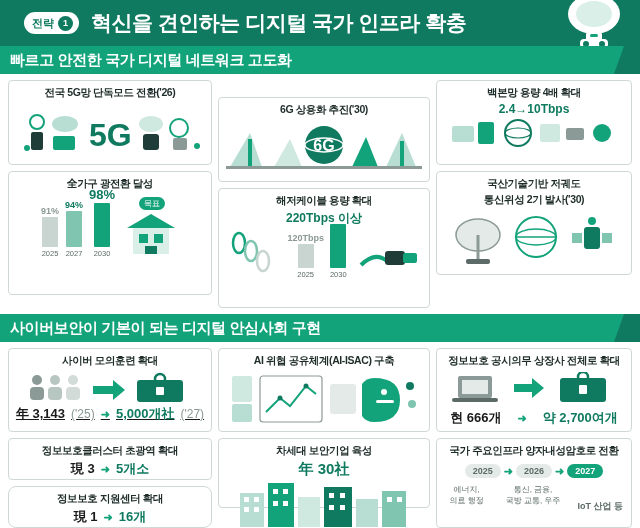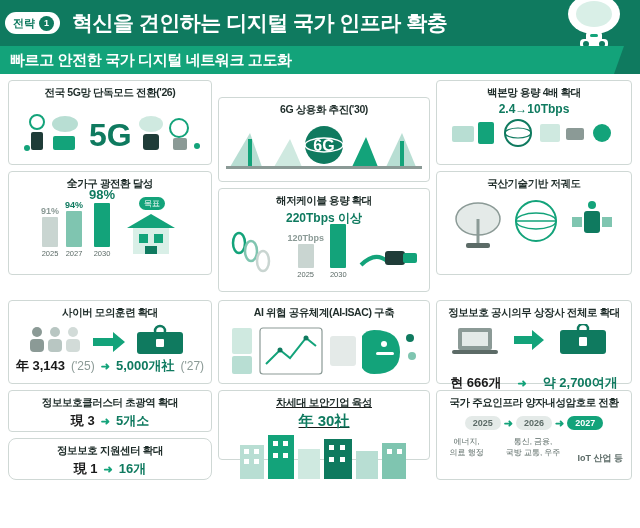--- a/index.html
+++ b/index.html
@@ -12,21 +12,21 @@
   }
   .page { position: relative; width: 640px; height: 528px; }
 
   
   .header {
     position: relative;
     height: 46px;
     background: #0f7a5f;
     display: flex;
     align-items: center;
-    padding-left: 5px;
+    padding-left: 24px;
     overflow: hidden;
   }
   .strategy-badge {
     display: flex; align-items: center;
     background: #ffffff;
     border-radius: 12px;
     height: 22px;
     padding: 0 6px 0 8px;
     font-size: 11px;
     font-weight: bold;
@@ -164,21 +164,21 @@
             <text x="72" y="44" font-size="32" font-weight="bold" fill="#0f7a5f" font-family="Liberation Sans, sans-serif">5G</text>
             <ellipse cx="134" cy="22" rx="12" ry="8" fill="#cfe9e0"></ellipse>
             <rect x="126" y="32" width="16" height="16" rx="3" fill="#1f3c38"></rect>
             <circle cx="162" cy="26" r="9" fill="none" stroke="#13a37a" stroke-width="2"></circle>
             <rect x="156" y="36" width="14" height="12" rx="2" fill="#8b9a96"></rect>
             <circle cx="10" cy="46" r="3" fill="#13a37a"></circle>
             <circle cx="180" cy="44" r="3" fill="#13a37a"></circle>
           </svg>
         </div>
       </div>
-      <div class="card" style="height:104px;">
+      <div class="card" style="height:124px;">
         <div class="card-title">全가구 광전환 달성</div>
         <div style="display:flex;align-items:flex-end;justify-content:center;gap:10px;margin-top:6px;">
           <div class="bars">
             <div class="bar-col">
               <span class="bar-val gray">91%</span>
               <div class="bar" style="height:30px;background:#c9d5d1;"></div>
               <span class="bar-lbl">2025</span>
             </div>
             <div class="bar-col">
               <span class="bar-val dark">94%</span>
@@ -216,21 +216,21 @@
             <circle cx="98" cy="26" r="19" fill="#0f7a5f"></circle>
             <ellipse cx="98" cy="26" rx="19" ry="7" fill="none" stroke="#ffffff" stroke-width="1.4"></ellipse>
             <text x="98" y="32" font-size="16" font-weight="bold" fill="#ffffff" text-anchor="middle" font-family="Liberation Sans, sans-serif">6G</text>
             <path d="M126 48 L140 18 L152 48 Z" fill="#13a37a"></path>
             <path d="M160 48 L176 14 L190 48 Z" fill="#b8ded3"></path>
             <rect x="174" y="22" width="4" height="26" fill="#13a37a"></rect>
             <rect x="0" y="47" width="196" height="3" fill="#8b9a96"></rect>
           </svg>
         </div>
       </div>
-      <div class="card" style="height:104px;">
+      <div class="card" style="height:120px;">
         <div class="card-title">해저케이블 용량 확대</div>
         <div class="card-sub">220Tbps 이상</div>
         <div style="display:flex;align-items:flex-end;justify-content:center;gap:12px;margin-top:2px;">
           <svg width="46" height="50" viewBox="0 0 46 50">
             <ellipse cx="10" cy="14" rx="6" ry="10" fill="none" stroke="#13a37a" stroke-width="2.5"></ellipse>
             <ellipse cx="22" cy="22" rx="6" ry="10" fill="none" stroke="#7fc5b0" stroke-width="2.5"></ellipse>
             <ellipse cx="34" cy="32" rx="6" ry="10" fill="none" stroke="#c9d5d1" stroke-width="2.5"></ellipse>
           </svg>
           <div class="bars" style="height:50px;">
             <div class="bar-col">
@@ -263,59 +263,63 @@
             <circle cx="74" cy="17" r="13" fill="none" stroke="#0f7a5f" stroke-width="2"></circle>
             <ellipse cx="74" cy="17" rx="13" ry="5" fill="none" stroke="#0f7a5f" stroke-width="1.2"></ellipse>
             <rect x="96" y="8" width="20" height="18" rx="2" fill="#cfe9e0"></rect>
             <rect x="122" y="12" width="18" height="12" rx="2" fill="#8b9a96"></rect>
             <circle cx="158" cy="17" r="9" fill="#13a37a"></circle>
           </svg>
         </div>
       </div>
       <div class="card" style="height:104px;">
         <div class="card-title">국산기술기반 저궤도</div>
+        <div class="card-title">통신위성 2기 발사('30)</div>
         <div class="illus" style="margin-top:2px;">
           <svg width="180" height="62" viewBox="0 0 180 62">
             <ellipse cx="34" cy="26" rx="22" ry="16" fill="#e4eae8" stroke="#8b9a96" stroke-width="1.5"></ellipse>
             <line x1="34" y1="26" x2="34" y2="52" stroke="#8b9a96" stroke-width="3"></line>
             <rect x="22" y="50" width="24" height="5" rx="2" fill="#5c6b67"></rect>
             <circle cx="92" cy="28" r="20" fill="none" stroke="#13a37a" stroke-width="2"></circle>
             <ellipse cx="92" cy="28" rx="20" ry="8" fill="none" stroke="#13a37a" stroke-width="1.4"></ellipse>
             <line x1="72" y1="28" x2="112" y2="28" stroke="#13a37a" stroke-width="1.4"></line>
             <rect x="140" y="18" width="16" height="22" rx="3" fill="#0f7a5f"></rect>
             <rect x="128" y="24" width="10" height="10" fill="#7fc5b0"></rect>
             <rect x="158" y="24" width="10" height="10" fill="#7fc5b0"></rect>
             <circle cx="148" cy="12" r="4" fill="#13a37a"></circle>
           </svg>
         </div>
       </div>
     </div>
   </div>
 
+  <div class="section-bar" style="margin-top:4px;">
+    <span>사이버보안이 기본이 되는 디지털 안심사회 구현</span>
+  </div>
 
   <div class="grid">
 
     <div class="col" style="width:204px;">
       <div class="card" style="height:84px;">
         <div class="card-title">사이버 모의훈련 확대</div>
         <div class="illus" style="margin-top:2px;">
           <svg width="178" height="34" viewBox="0 0 178 34">
             <circle cx="16" cy="10" r="5" fill="#8b9a96"></circle>
               <rect x="9" y="17" width="14" height="13" rx="4" fill="#8b9a96"></rect>
             <circle cx="34" cy="10" r="5" fill="#b8c6c2"></circle>
               <rect x="27" y="17" width="14" height="13" rx="4" fill="#b8c6c2"></rect>
             <circle cx="52" cy="10" r="5" fill="#d2dbd8"></circle>
               <rect x="45" y="17" width="14" height="13" rx="4" fill="#d2dbd8"></rect>
             <polygon points="72,16 92,16 92,10 104,20 92,30 92,24 72,24" fill="#13a37a"></polygon>
             <rect x="116" y="10" width="46" height="22" rx="3" fill="#0f7a5f"></rect>
             <rect x="134" y="4" width="10" height="10" rx="5" fill="none" stroke="#0f7a5f" stroke-width="2.5"></rect>
             <rect x="135" y="17" width="8" height="8" rx="1" fill="#ffffff"></rect>
           </svg>
         </div>
-        <div class="value-row" style="margin-top:1px;">
+        <div class="value-row" style="margin-top:1px;text-decoration:underline;">
           <span class="value-big">年 3,143</span>
           <span class="value-small gray">('25)</span>
           <span class="arrow-r">➜</span>
           <span class="value-big dark">5,000개社</span>
           <span class="value-small gray">('27)</span>
         </div>
       </div>
 
       <div class="card" style="height:42px;">
         <div class="card-title">정보보호클러스터 초광역 확대</div>
@@ -350,21 +354,21 @@
             <rect x="104" y="14" width="26" height="30" rx="3" fill="#e4eae8"></rect>
             <path d="M148 8 q26 0 26 22 q0 22 -26 22 q-8 0 -12 -6 l0 -32 q4 -6 12 -6 z" fill="#13a37a"></path>
             <circle cx="158" cy="22" r="3" fill="#ffffff"></circle>
             <rect x="150" y="30" width="18" height="3" rx="1.5" fill="#ffffff"></rect>
             <circle cx="184" cy="16" r="4" fill="#0f7a5f"></circle>
             <circle cx="186" cy="34" r="4" fill="#7fc5b0"></circle>
           </svg>
         </div>
       </div>
 
-      <div class="card" style="height:70px;text-decoration:underline;">
+      <div class="card" style="height:70px;">
         <div class="card-title">차세대 보안기업 육성</div>
         <div class="card-sub" style="font-size:15px;">年 30社</div>
         <div class="illus">
           <svg width="196" height="48" viewBox="0 0 196 48">
             <rect x="14" y="14" width="24" height="34" fill="#b8ded3"></rect>
             <rect x="42" y="4" width="26" height="44" fill="#13a37a"></rect>
             <rect x="72" y="18" width="22" height="30" fill="#cfe9e0"></rect>
             <rect x="98" y="8" width="28" height="40" fill="#0f7a5f"></rect>
             <rect x="130" y="20" width="22" height="28" fill="#b8ded3"></rect>
             <rect x="156" y="12" width="24" height="36" fill="#7fc5b0"></rect>
@@ -396,21 +400,21 @@
           <svg width="180" height="34" viewBox="0 0 180 34">
             <rect x="14" y="4" width="34" height="22" rx="2" fill="#8b9a96"></rect>
             <rect x="18" y="8" width="26" height="14" fill="#e4eae8"></rect>
             <rect x="8" y="26" width="46" height="4" rx="2" fill="#5c6b67"></rect>
             <polygon points="70,12 88,12 88,6 100,16 88,26 88,20 70,20" fill="#13a37a"></polygon>
             <rect x="116" y="6" width="46" height="24" rx="3" fill="#0f7a5f"></rect>
             <rect x="134" y="0" width="10" height="10" rx="5" fill="none" stroke="#0f7a5f" stroke-width="2.5"></rect>
             <rect x="135" y="13" width="8" height="9" rx="1" fill="#ffffff"></rect>
           </svg>
         </div>
-        <div class="value-row" style="margin-top:16px;gap:16px;">
+        <div class="value-row" style="margin-top:3px;gap:16px;">
           <span class="value-big">현 666개</span>
           <span class="arrow-r">➜</span>
           <span class="value-big dark">약 2,700여개</span>
         </div>
       </div>
 
       <div class="card" style="height:90px;">
         <div class="card-title">국가 주요인프라 양자내성암호로 전환</div>
         <div style="display:flex;align-items:center;justify-content:center;gap:3px;margin-top:6px;">
           <span class="chip chip-gray">2025</span>

